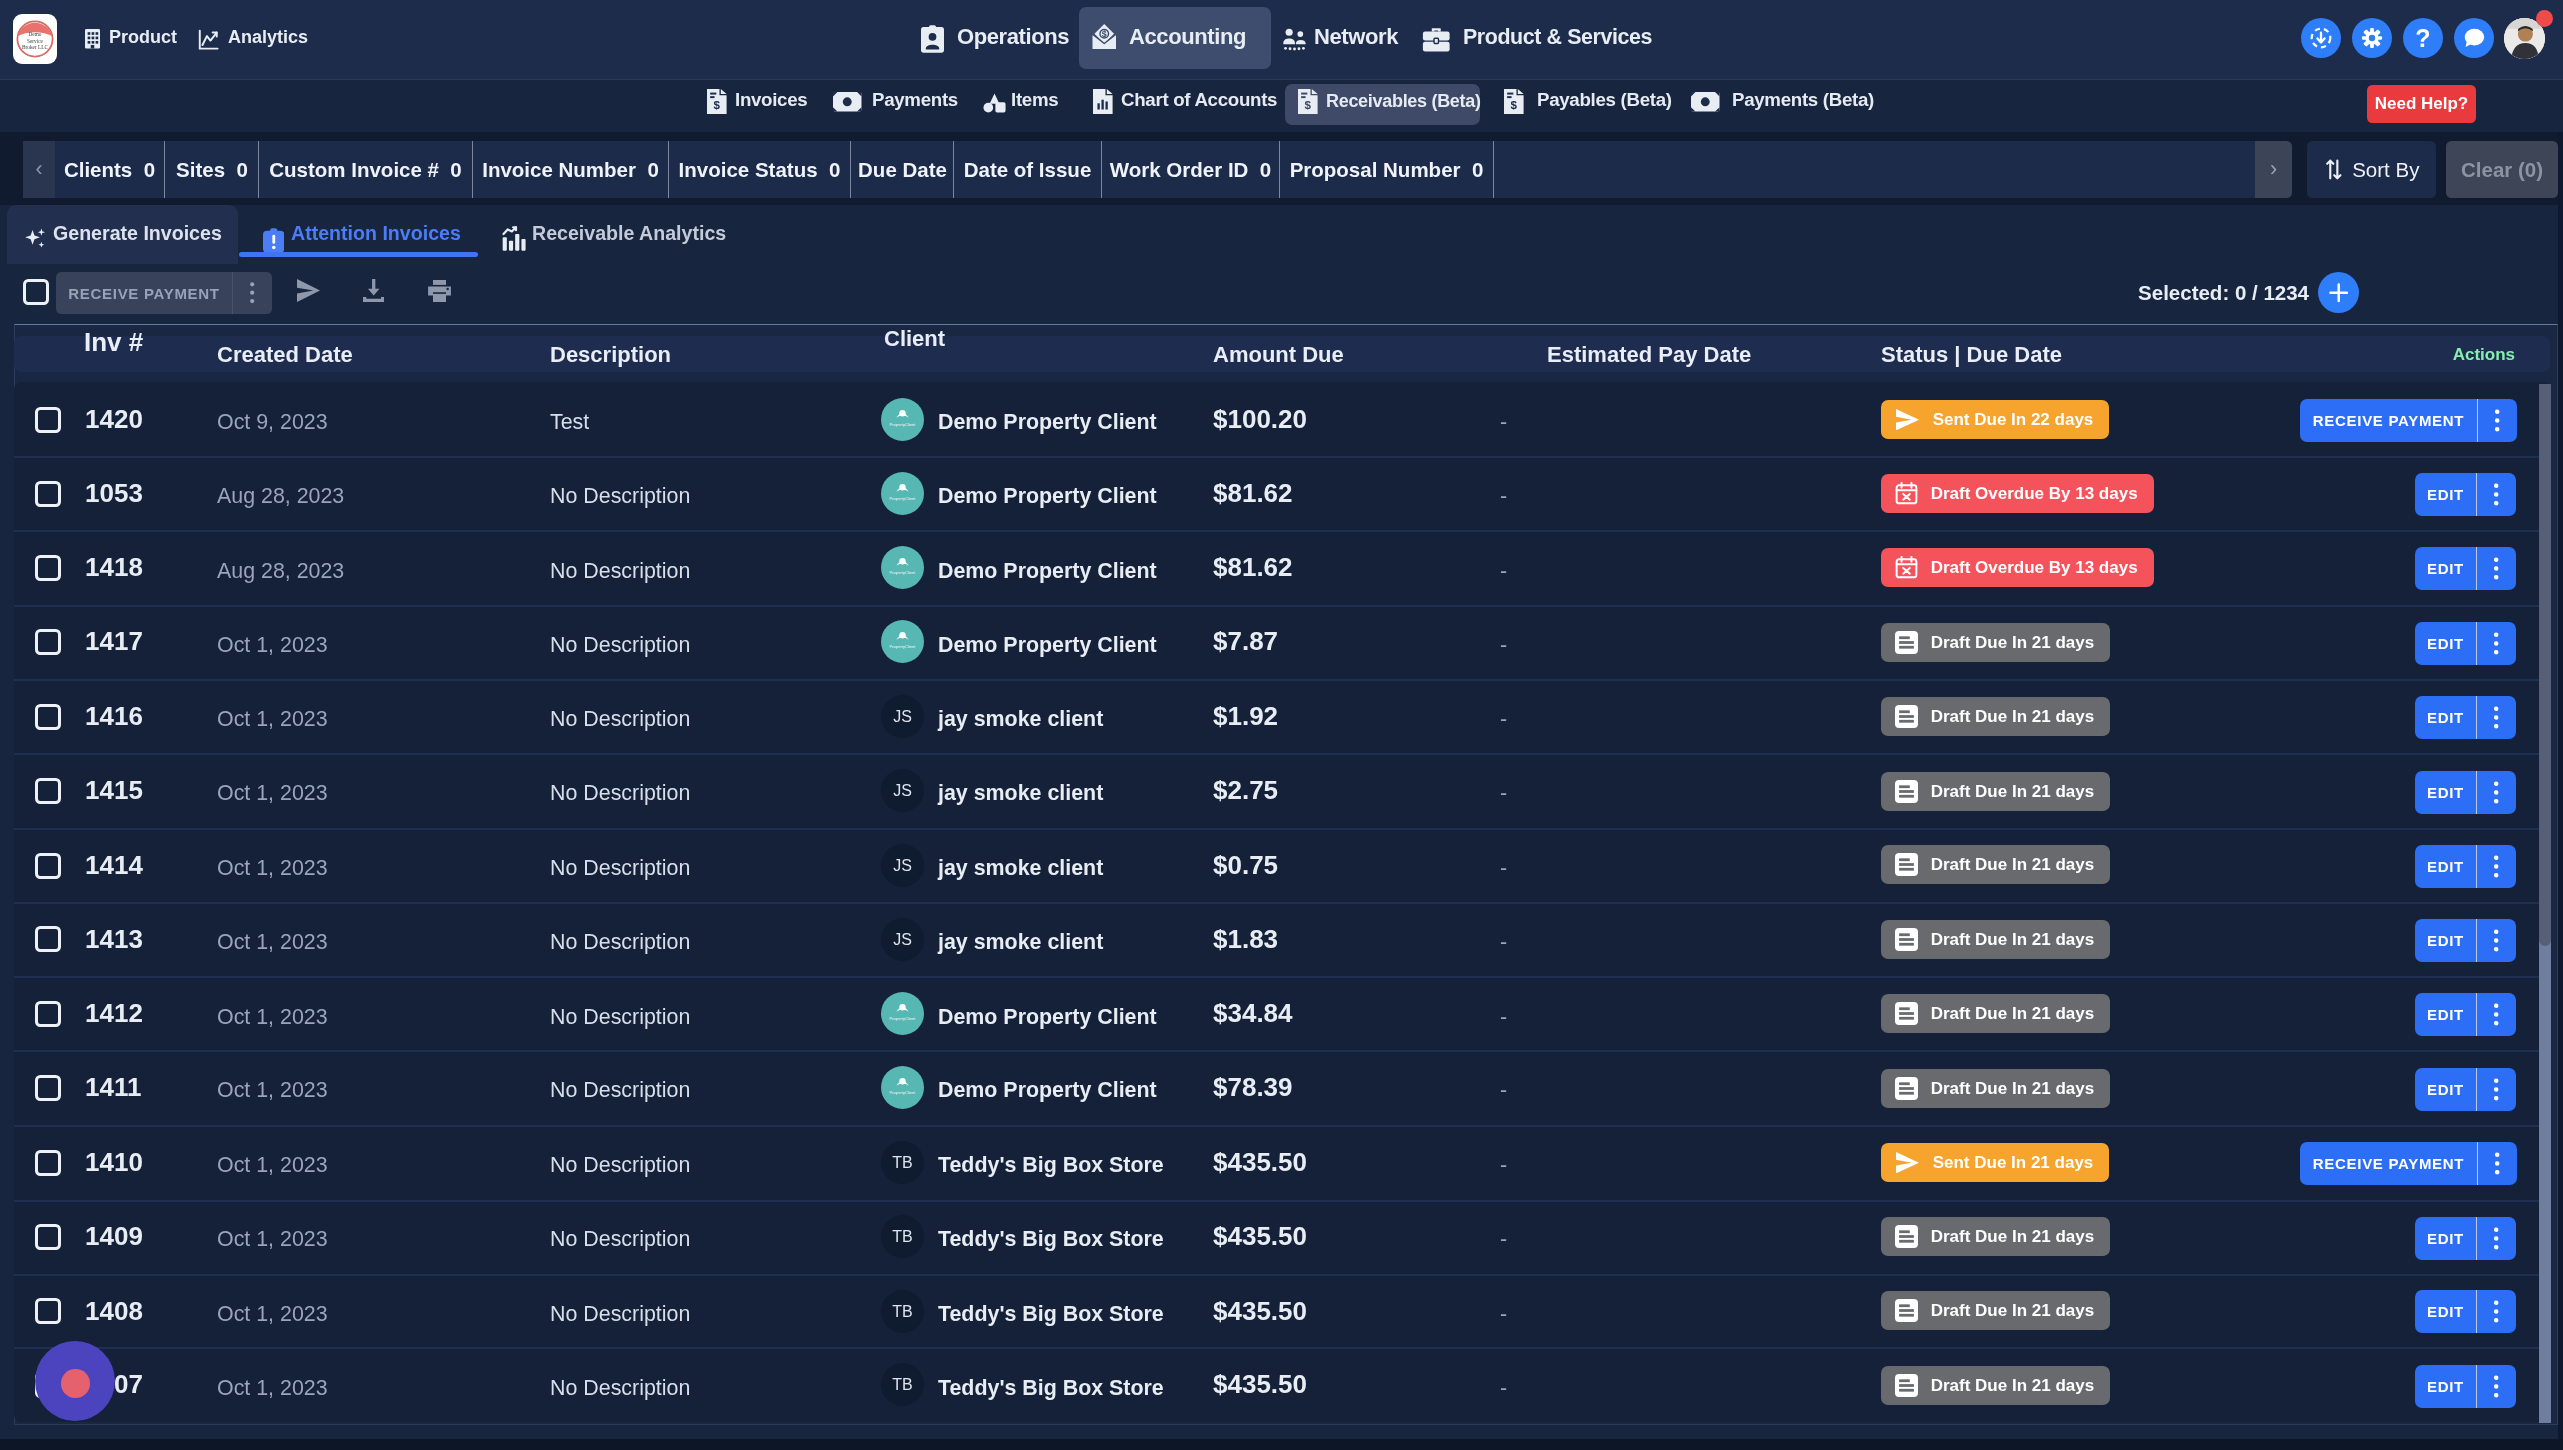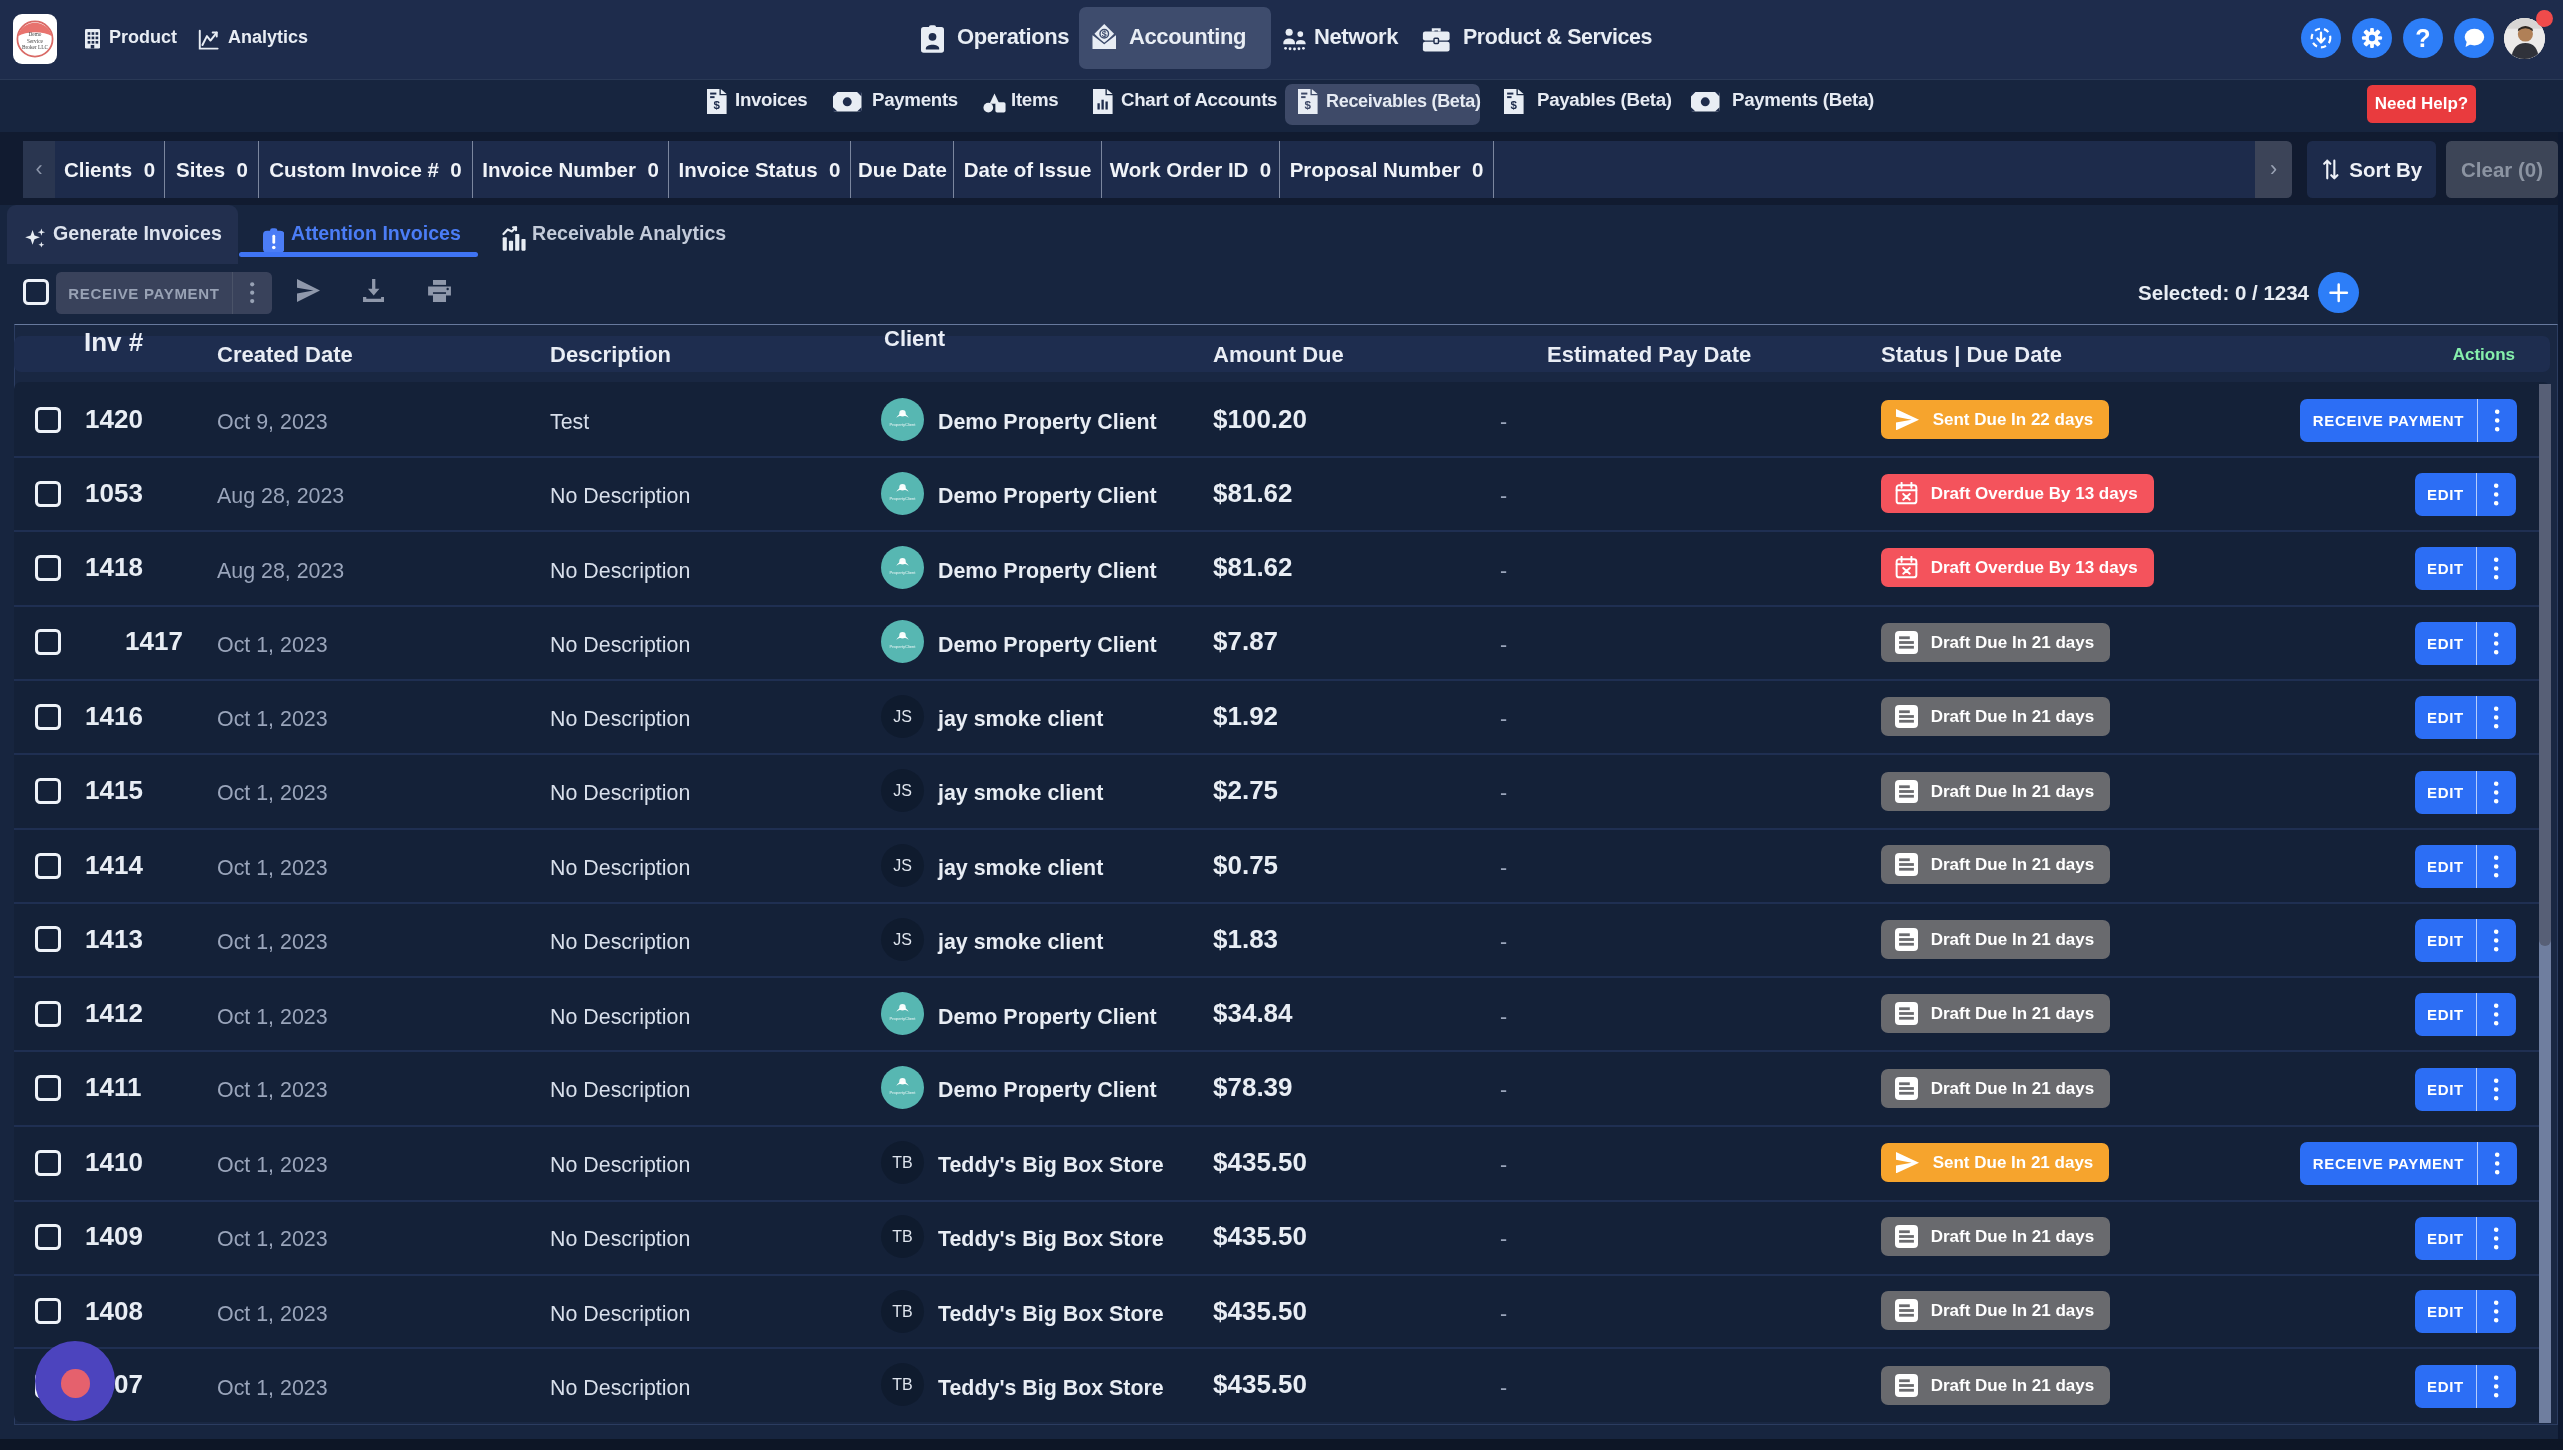--- a/index.html
+++ b/index.html
@@ -208,21 +208,21 @@
 <div class="abs flex" style="left:55px;top:141px;width:110px;height:57px;justify-content:center;color:#f0f3f8;font-size:20.5px;font-weight:700;border-right:1.8px solid rgba(200,210,228,0.55);">Clients&nbsp;&nbsp;0</div>
 <div class="abs flex" style="left:166px;top:141px;width:93px;height:57px;justify-content:center;color:#f0f3f8;font-size:20.5px;font-weight:700;border-right:1.8px solid rgba(200,210,228,0.55);">Sites&nbsp;&nbsp;0</div>
 <div class="abs flex" style="left:259px;top:141px;width:214px;height:57px;justify-content:center;color:#f0f3f8;font-size:20.5px;font-weight:700;border-right:1.8px solid rgba(200,210,228,0.55);">Custom Invoice #&nbsp;&nbsp;0</div>
 <div class="abs flex" style="left:473px;top:141px;width:196px;height:57px;justify-content:center;color:#f0f3f8;font-size:20.5px;font-weight:700;border-right:1.8px solid rgba(200,210,228,0.55);">Invoice Number&nbsp;&nbsp;0</div>
 <div class="abs flex" style="left:669px;top:141px;width:182px;height:57px;justify-content:center;color:#f0f3f8;font-size:20.5px;font-weight:700;border-right:1.8px solid rgba(200,210,228,0.55);">Invoice Status&nbsp;&nbsp;0</div>
 <div class="abs flex" style="left:852px;top:141px;width:102px;height:57px;justify-content:center;color:#f0f3f8;font-size:20.5px;font-weight:700;border-right:1.8px solid rgba(200,210,228,0.55);">Due Date</div>
 <div class="abs flex" style="left:954px;top:141px;width:148px;height:57px;justify-content:center;color:#f0f3f8;font-size:20.5px;font-weight:700;border-right:1.8px solid rgba(200,210,228,0.55);">Date of Issue</div>
 <div class="abs flex" style="left:1102px;top:141px;width:178px;height:57px;justify-content:center;color:#f0f3f8;font-size:20.5px;font-weight:700;border-right:1.8px solid rgba(200,210,228,0.55);">Work Order ID&nbsp;&nbsp;0</div>
 <div class="abs flex" style="left:1280px;top:141px;width:214px;height:57px;justify-content:center;color:#f0f3f8;font-size:20.5px;font-weight:700;border-right:1.8px solid rgba(200,210,228,0.55);">Proposal Number&nbsp;&nbsp;0</div>
 <div class="abs flex" style="left:2255px;top:141px;width:37px;height:57px;background:#3c4458;border-radius:0 5.3px 5.3px 0;justify-content:center;color:#99a2b4;font-size:21.4px;">›</div>
-<div class="abs flex" style="left:2307px;top:141px;width:129px;height:57px;background:#1d2b4b;border-radius:5.3px;justify-content:center;color:#eef1f7;font-size:20.5px;font-weight:700;">
+<div class="abs flex" style="left:2307px;top:141px;width:129px;height:57px;background:#1d2b4b;border-radius:5.3px;justify-content:center;color:#eef1f7;font-size:20.5px;font-weight:400;">
 <svg width="19.6" height="23" viewBox="0 0 22 26" fill="none" stroke="#eef1f7" stroke-width="2.4" stroke-linecap="round" stroke-linejoin="round" style="margin-right:9px;">
 <path d="M7 23 V3 M3.5 6.5 L7 3 L10.5 6.5"></path>
 <path d="M15 3 V23 M11.5 19.5 L15 23 L18.5 19.5"></path>
 </svg>Sort By</div>
 <div class="abs flex" style="left:2446px;top:141px;width:112px;height:57px;background:#3d4557;border-radius:5.3px;justify-content:center;color:#8c94a2;font-size:20.5px;font-weight:700;text-align:right;">Clear (0)</div>
 <div class="abs" style="left:7.1px;top:205px;width:231px;height:59px;background:#222f4e;border-radius:9px 9px 0 0;"></div>
 <div class="abs" style="left:23px;top:227px;">
       <svg width="25" height="25" viewBox="0 0 34 34" fill="#e8edf4">
 <path d="M13 4 L15.6 11.4 L23 14 L15.6 16.6 L13 24 L10.4 16.6 L3 14 L10.4 11.4 Z"></path>
 <path d="M25 2 L26.2 5.8 L30 7 L26.2 8.2 L25 12 L23.8 8.2 L20 7 L23.8 5.8 Z"></path>
@@ -396,21 +396,21 @@
 <div class="flex" style="width:39px;height:43px;justify-content:center;">
 <svg width="4.4" height="23" viewBox="0 0 5 26" fill="#fff">
           <circle cx="2.5" cy="3" r="2.6"></circle>
           <circle cx="2.5" cy="13" r="2.6"></circle>
           <circle cx="2.5" cy="23" r="2.6"></circle>
         </svg>
 </div>
     </div>
 <div class="abs" style="left:14.2px;top:605px;width:2536px;height:1.8px;background:#1f2f52;"></div>
 <div class="abs" style="left:35px;top:629px;width:26px;height:26px;border:3.1px solid #eef2f8;border-radius:5.3px;"></div>
-<div class="abs" style="left:85px;top:628px;font-size:26px;font-weight:700;color:#e8edf4;line-height:26px;margin-left:40px;">1417</div>
+<div class="abs" style="left:85px;top:628px;font-size:26px;font-weight:700;color:#e8edf4;line-height:26px;">1417</div>
 <div class="abs" style="left:217px;top:635px;font-size:21.4px;color:#9aa5bb;line-height:21.4px;">Oct 1, 2023</div>
 <div class="abs" style="left:550px;top:635px;font-size:21.4px;color:#d8dfeb;line-height:21.4px;">No Description</div>
 <div class="abs" style="left:881px;top:620px;">
       <svg width="43" height="43" viewBox="0 0 48 48">
 <circle cx="24" cy="24" r="24" fill="#57b7b2"></circle>
 <path d="M17 22 Q24 12 31 22 Q27 19 24 20 Q21 19 17 22 Z" fill="#ffffff" opacity="0.95"></path>
 <circle cx="24" cy="17" r="3.6" fill="#fff" opacity="0.95"></circle>
 <text x="24" y="31" font-size="4.6" fill="#ffffff" text-anchor="middle" opacity="0.9">PropertyClient</text>
 </svg>
     </div>

